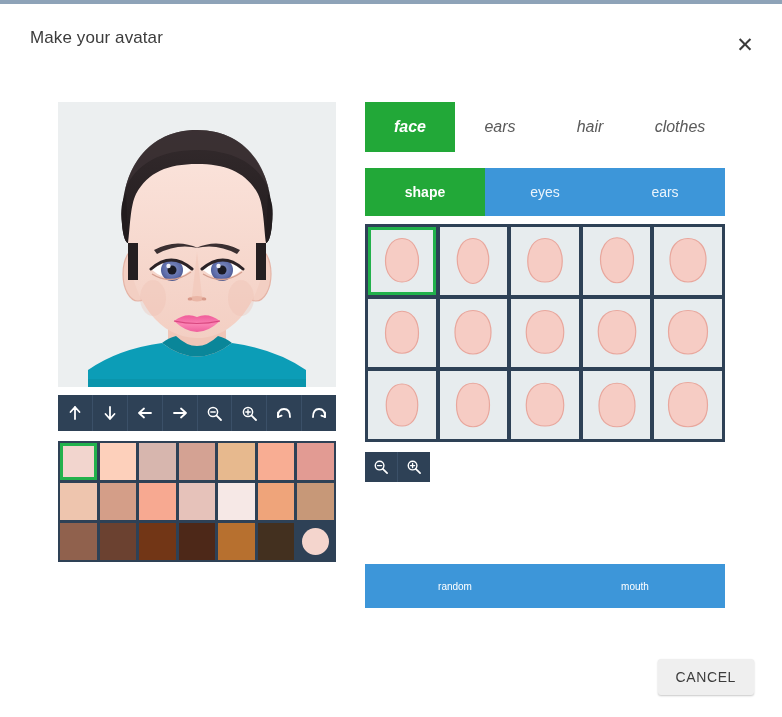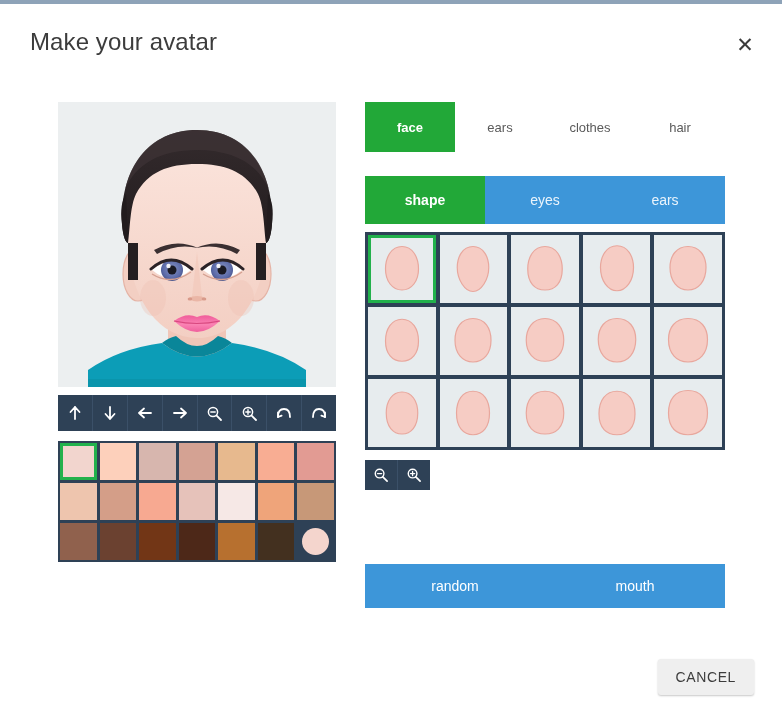--- a/index.html
+++ b/index.html
@@ -22,21 +22,21 @@
     background: #ffffff;
   }
   .dlg-header {
     position: relative;
     height: 78px;
   }
   .dlg-title {
     position: absolute;
     left: 30px;
     top: 24px;
-    font-size: 24px;
+    font-size: 17px;
     color: #3c3c3c;
     font-weight: 400;
     letter-spacing: 0.1px;
   }
   .close-btn {
     position: absolute;
     right: 22px;
     top: 25px;
     width: 30px; height: 30px;
     display: flex; align-items: center; justify-content: center;
@@ -115,34 +115,35 @@
     top: 98px;
     width: 360px;
   }
   .tabs-main {
     display: flex;
     height: 50px;
   }
   .tab-main {
     flex: 1 1 0;
     display: flex; align-items: center; justify-content: center;
-    font-size: 13px;
+    font-size: 16px;
     color: #5a5a5a;
     cursor: pointer;
     background: transparent;
+    font-style: italic;
   }
   .tab-main.active {
     background: #22a838;
     color: #ffffff;
     font-weight: bold;
   }
   .tabs-sub {
     display: flex;
     height: 48px;
-    margin-top: 24px;
+    margin-top: 16px;
     background: #3d96d9;
   }
   .tab-sub {
     flex: 1 1 0;
     display: flex; align-items: center; justify-content: center;
     font-size: 14px;
     color: #eaf4fc;
     cursor: pointer;
   }
   .tab-sub.active {
@@ -192,21 +193,21 @@
     left: 0;
     top: 462px;
     width: 360px;
     height: 44px;
     background: #3d96d9;
     display: flex;
   }
   .action-bar .act-btn {
     flex: 1 1 0;
     display: flex; align-items: center; justify-content: center;
-    font-size: 14px;
+    font-size: 10px;
     color: #ffffff;
     cursor: pointer;
   }
 
   
   .footer {
     position: absolute;
     right: 28px;
     bottom: 22px;
     display: flex;
@@ -415,24 +416,24 @@
   <div class="right-col">
 
     <div class="tabs-main" id="tabs-main">
         <div class="tab-main active">
           <span>face</span>
         </div>
         <div class="tab-main">
           <span>ears</span>
         </div>
         <div class="tab-main">
+          <span>hair</span>
+        </div>
+        <div class="tab-main">
           <span>clothes</span>
-        </div>
-        <div class="tab-main">
-          <span>hair</span>
         </div>
       </div>
 
     <div class="tabs-sub" id="tabs-sub">
         <div class="tab-sub active">
           <span>shape</span>
         </div>
         <div class="tab-sub">
           <span>eyes</span>
         </div>

